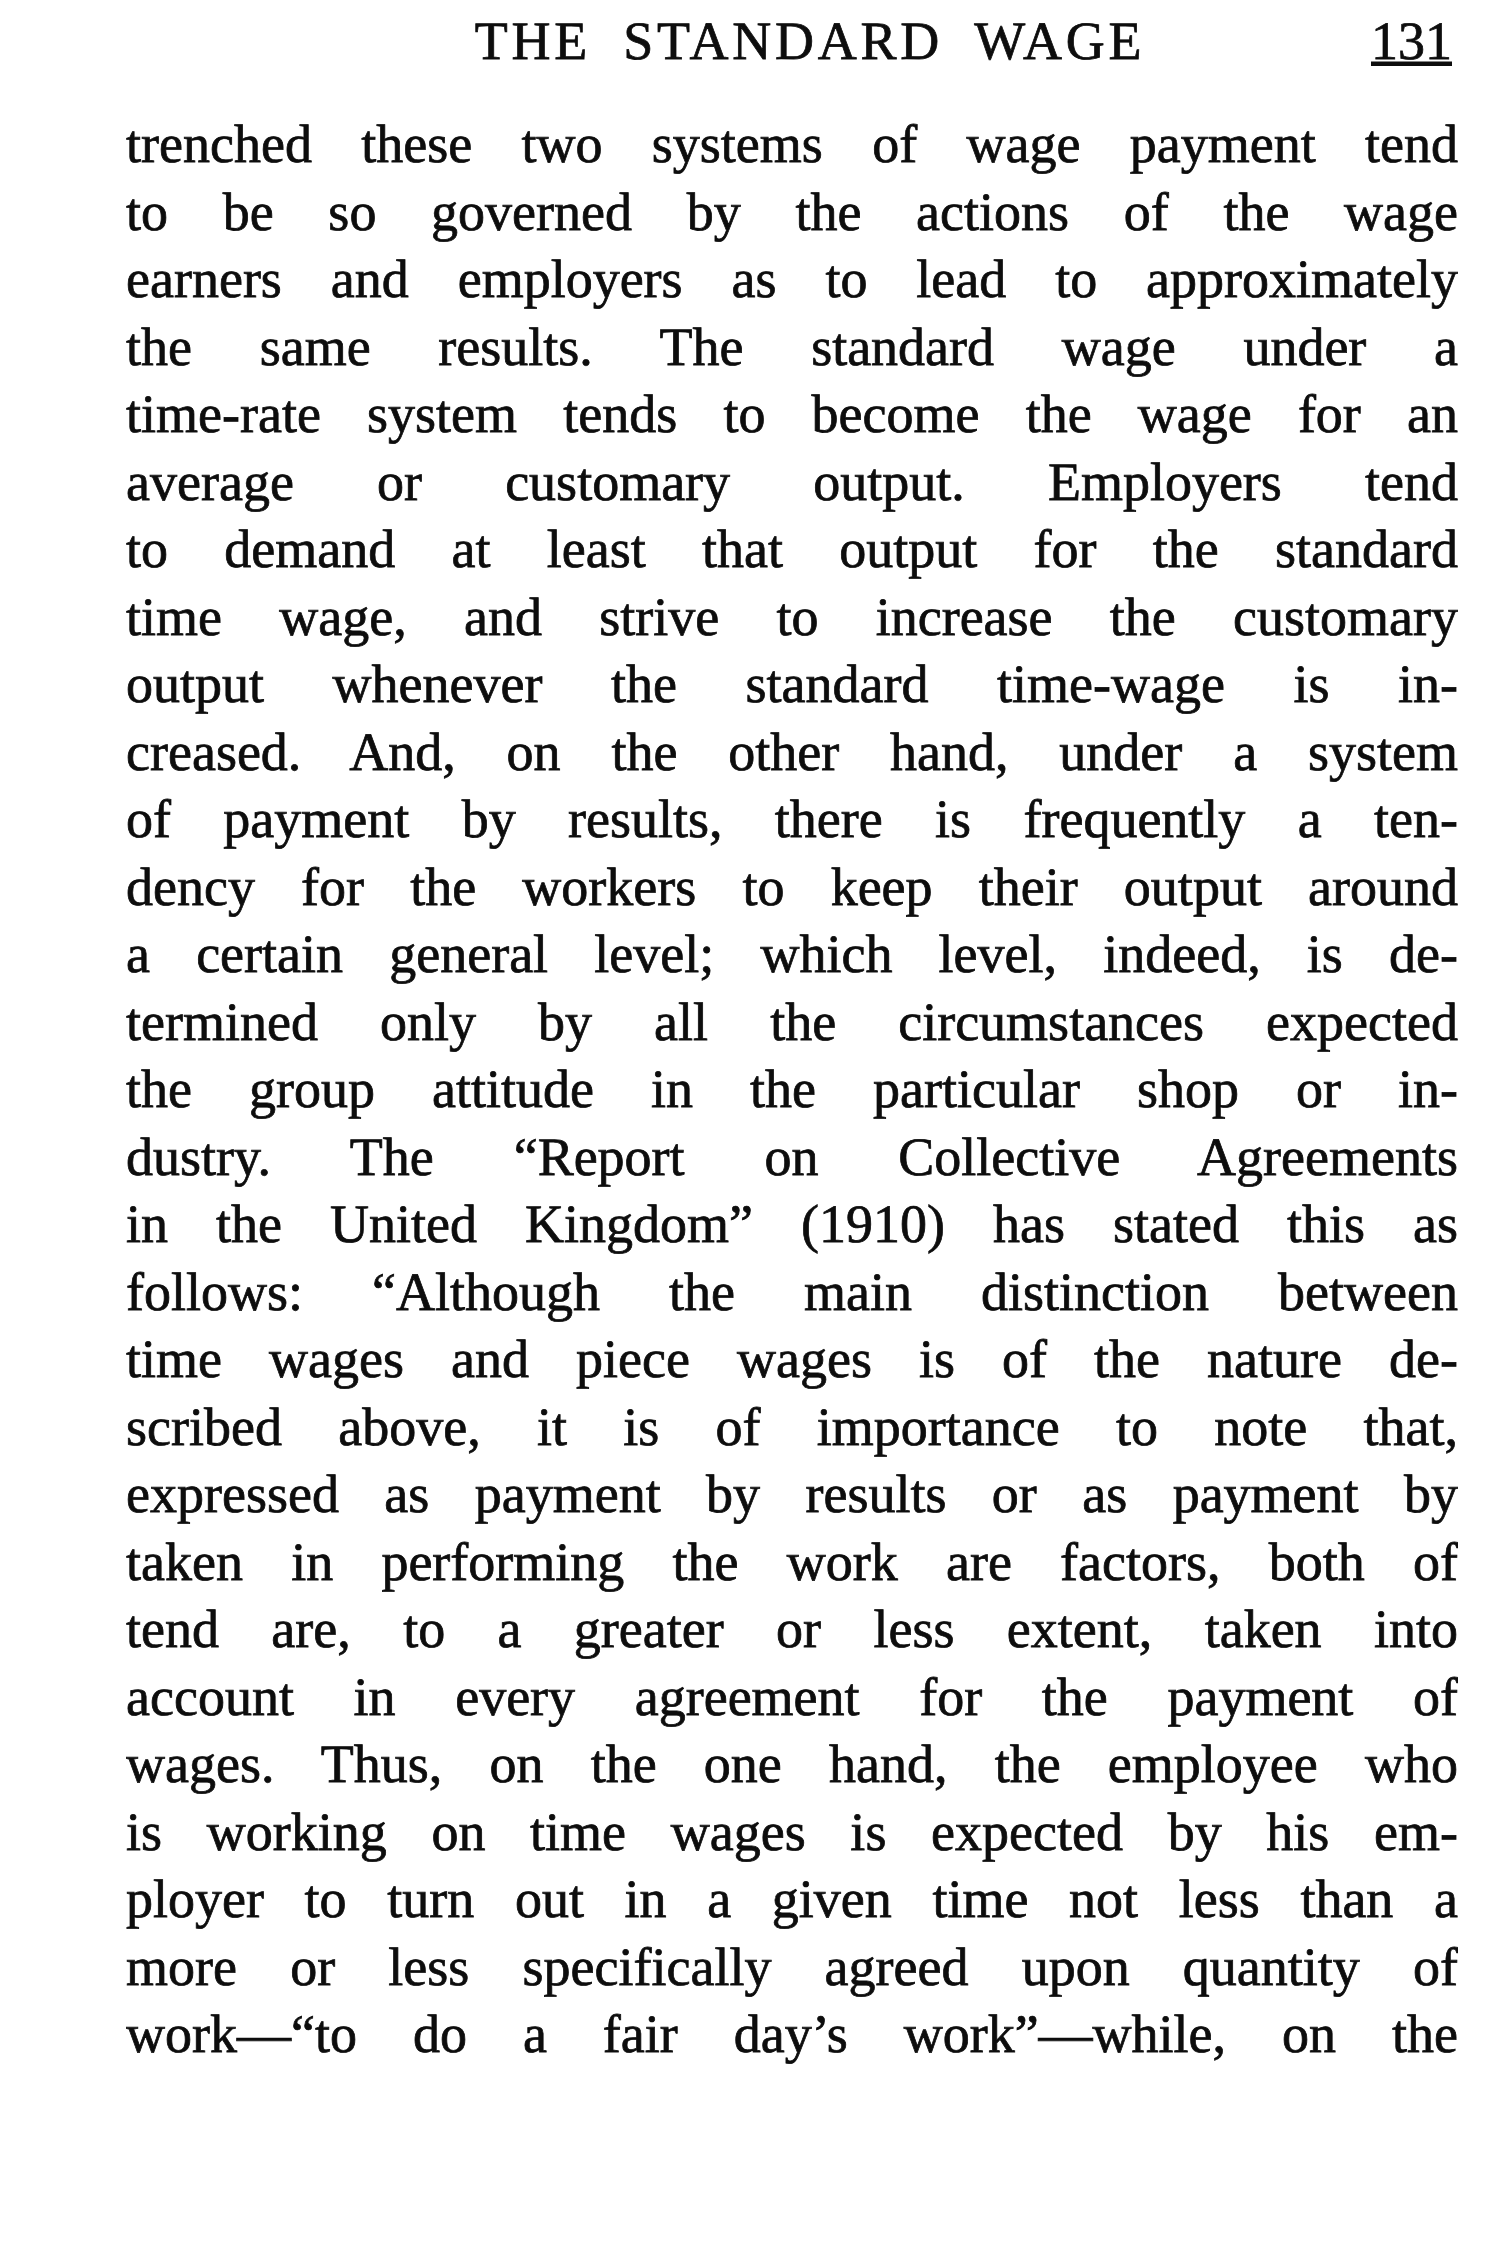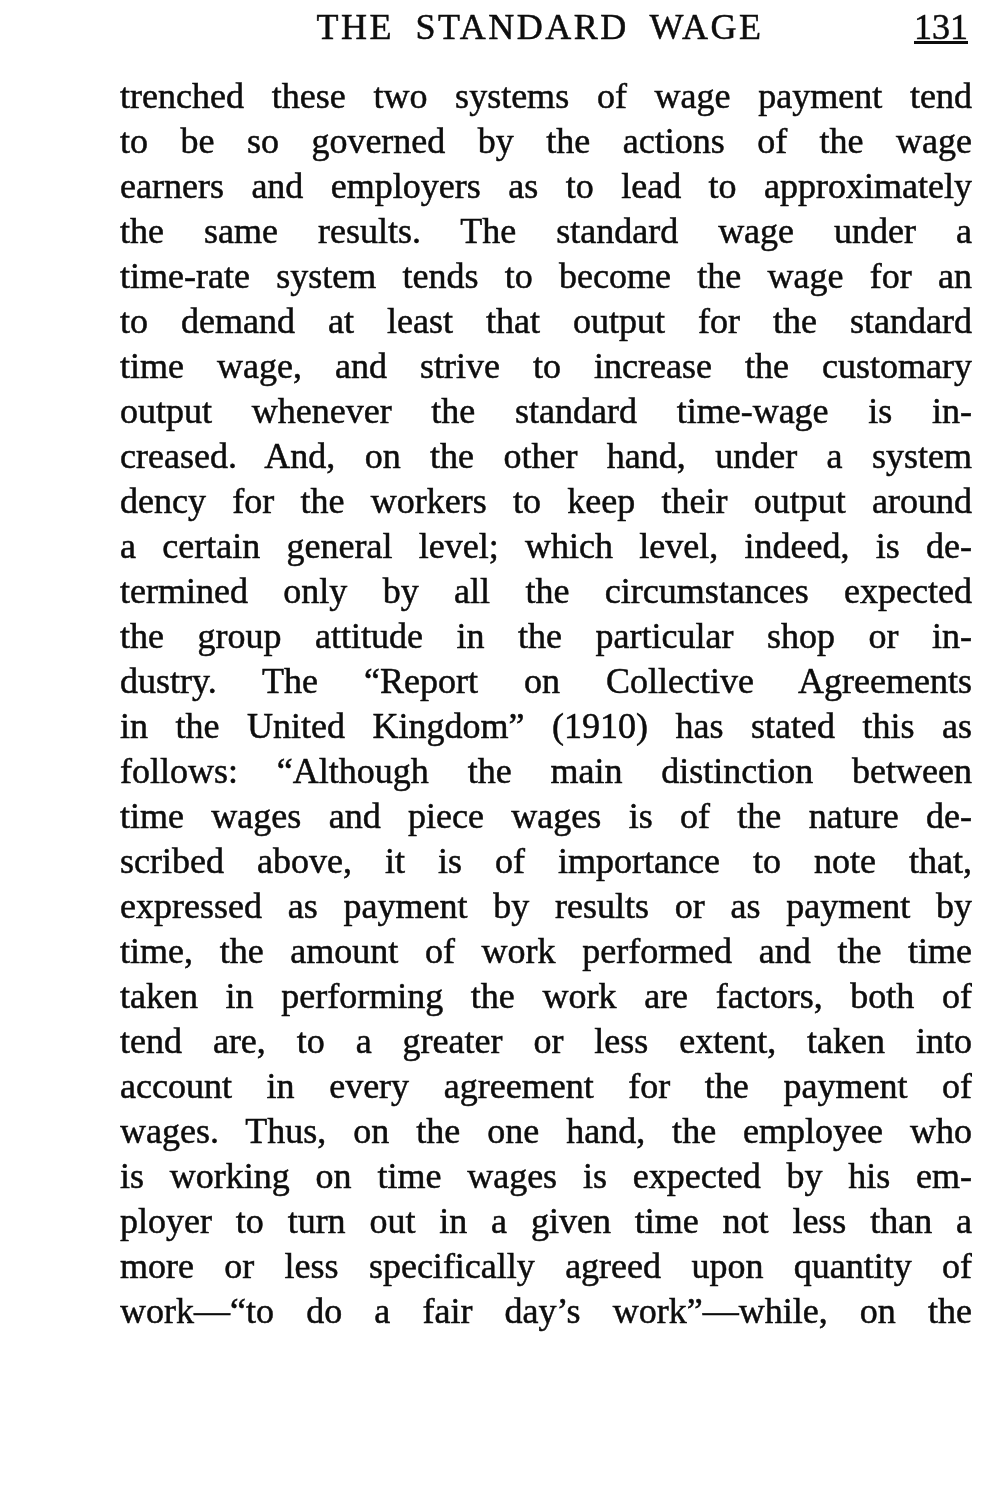--- a/index.html
+++ b/index.html
@@ -47,52 +47,52 @@
     width: 888px;
   }
   .line {
     font-size: 36px;
     line-height: 45px;
     height: 45px;
     text-align: justify;
     text-align-last: justify;
     -webkit-text-stroke: 0.5px currentColor;
     overflow: hidden;
-    margin-left: 36px;
   }
 </style>
 </head>
 <body>
 
 <div class="page">
   <div class="header">
     <span class="running-title">THE STANDARD WAGE</span>
     <span class="page-number">131</span>
   </div>
   <div class="body-text" id="body-lines">
       <div class="line">trenched these two systems of wage payment tend</div>
       <div class="line">to be so governed by the actions of the wage</div>
       <div class="line">earners and employers as to lead to approximately</div>
       <div class="line">the same results.  The standard wage under a</div>
       <div class="line">time-rate system tends to become the wage for an</div>
+      <div class="line">average or customary output.  Employers tend</div>
       <div class="line">to demand at least that output for the standard</div>
       <div class="line">time wage, and strive to increase the customary</div>
       <div class="line">output whenever the standard time-wage is in-</div>
       <div class="line">creased.  And, on the other hand, under a system</div>
+      <div class="line">of payment by results, there is frequently a ten-</div>
       <div class="line">dency for the workers to keep their output around</div>
       <div class="line">a certain general level; which level, indeed, is de-</div>
       <div class="line">termined only by all the circumstances expected</div>
       <div class="line">the group attitude in the particular shop or in-</div>
       <div class="line">dustry.  The “Report on Collective Agreements</div>
       <div class="line">in the United Kingdom” (1910) has stated this as</div>
       <div class="line">follows: “Although the main distinction between</div>
       <div class="line">time wages and piece wages is of the nature de-</div>
       <div class="line">scribed above, it is of importance to note that,</div>
       <div class="line">expressed as payment by results or as payment by</div>
-      <div class="line">time, the amount of work performed and the time</div>
       <div class="line">taken in performing the work are factors, both of</div>
       <div class="line">tend are, to a greater or less extent, taken into</div>
       <div class="line">account in every agreement for the payment of</div>
       <div class="line">wages.  Thus, on the one hand, the employee who</div>
       <div class="line">is working on time wages is expected by his em-</div>
       <div class="line">ployer to turn out in a given time not less than a</div>
       <div class="line">more or less specifically agreed upon quantity of</div>
       <div class="line">work—“to do a fair day’s work”—while, on the</div>
     </div>
 </div>

